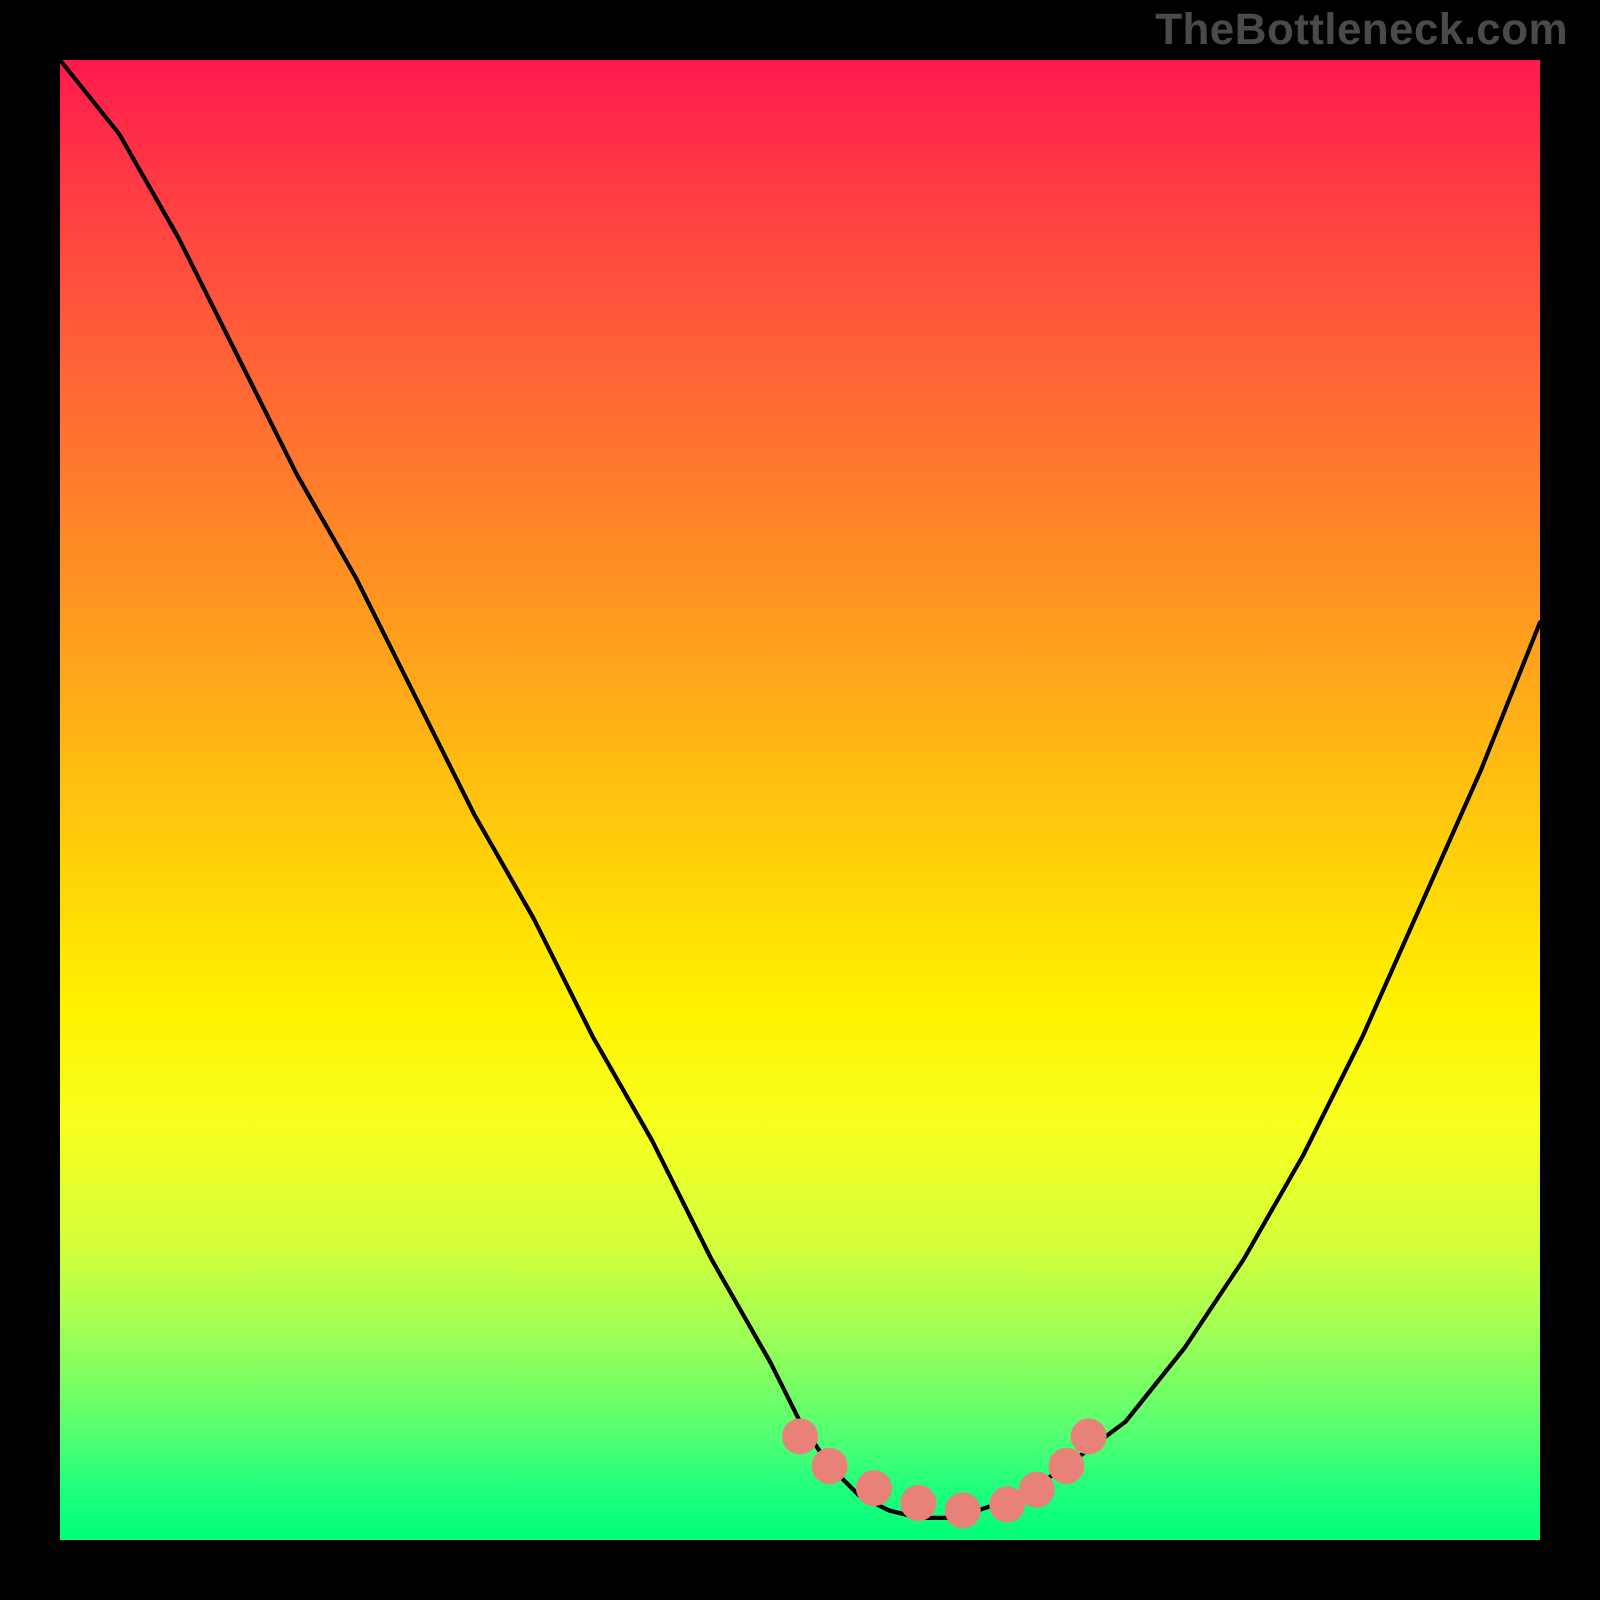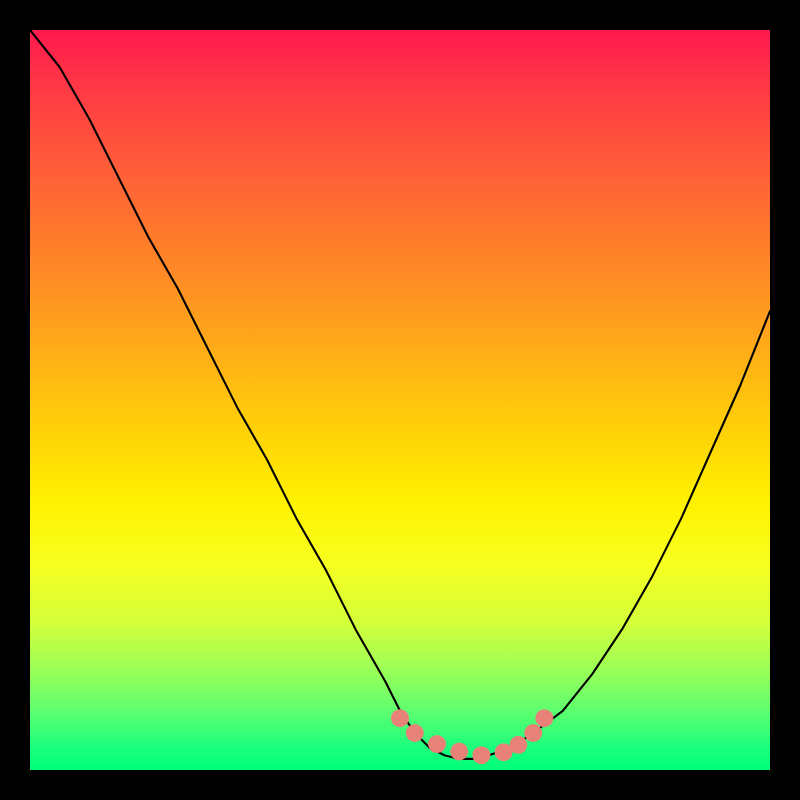--- a/index.html
+++ b/index.html
@@ -60,20 +60,21 @@
     position: absolute;
     inset: 0;
     width: 740px;
     height: 740px;
   }
 </style>
 </head>
 <body>
 
 <div class="frame">
+  <div class="watermark">TheBottleneck.com</div>
 
   <div class="plot-area">
     <div class="gradient"></div>
     <svg class="overlay" viewBox="0 0 740 740" preserveAspectRatio="none">
       <path id="curve-path" fill="none" stroke="#000000" stroke-width="2.1" stroke-linejoin="round" stroke-linecap="round" d="M0.00 0.00 L29.60 37.00 L59.20 88.80 L88.80 148.00 L118.40 207.20 L148.00 259.00 L177.60 318.20 L207.20 377.40 L236.80 429.20 L266.40 488.40 L296.00 540.20 L325.60 599.40 L355.20 651.20 L370.00 680.80 L384.80 703.00 L399.60 717.80 L414.40 725.20 L429.20 728.90 L444.00 728.90 L458.80 725.20 L481.00 717.80 L503.20 703.00 L532.80 680.80 L562.40 643.80 L592.00 599.40 L621.60 547.60 L651.20 488.40 L680.80 421.80 L710.40 355.20 L740.00 281.20"></path>
       <g id="marker-group">
           <circle cx="370.00" cy="688.20" r="9" fill="#e88278"></circle>
           <circle cx="384.80" cy="703.00" r="9" fill="#e88278"></circle>
           <circle cx="407.00" cy="714.10" r="9" fill="#e88278"></circle>
           <circle cx="429.20" cy="721.50" r="9" fill="#e88278"></circle>

